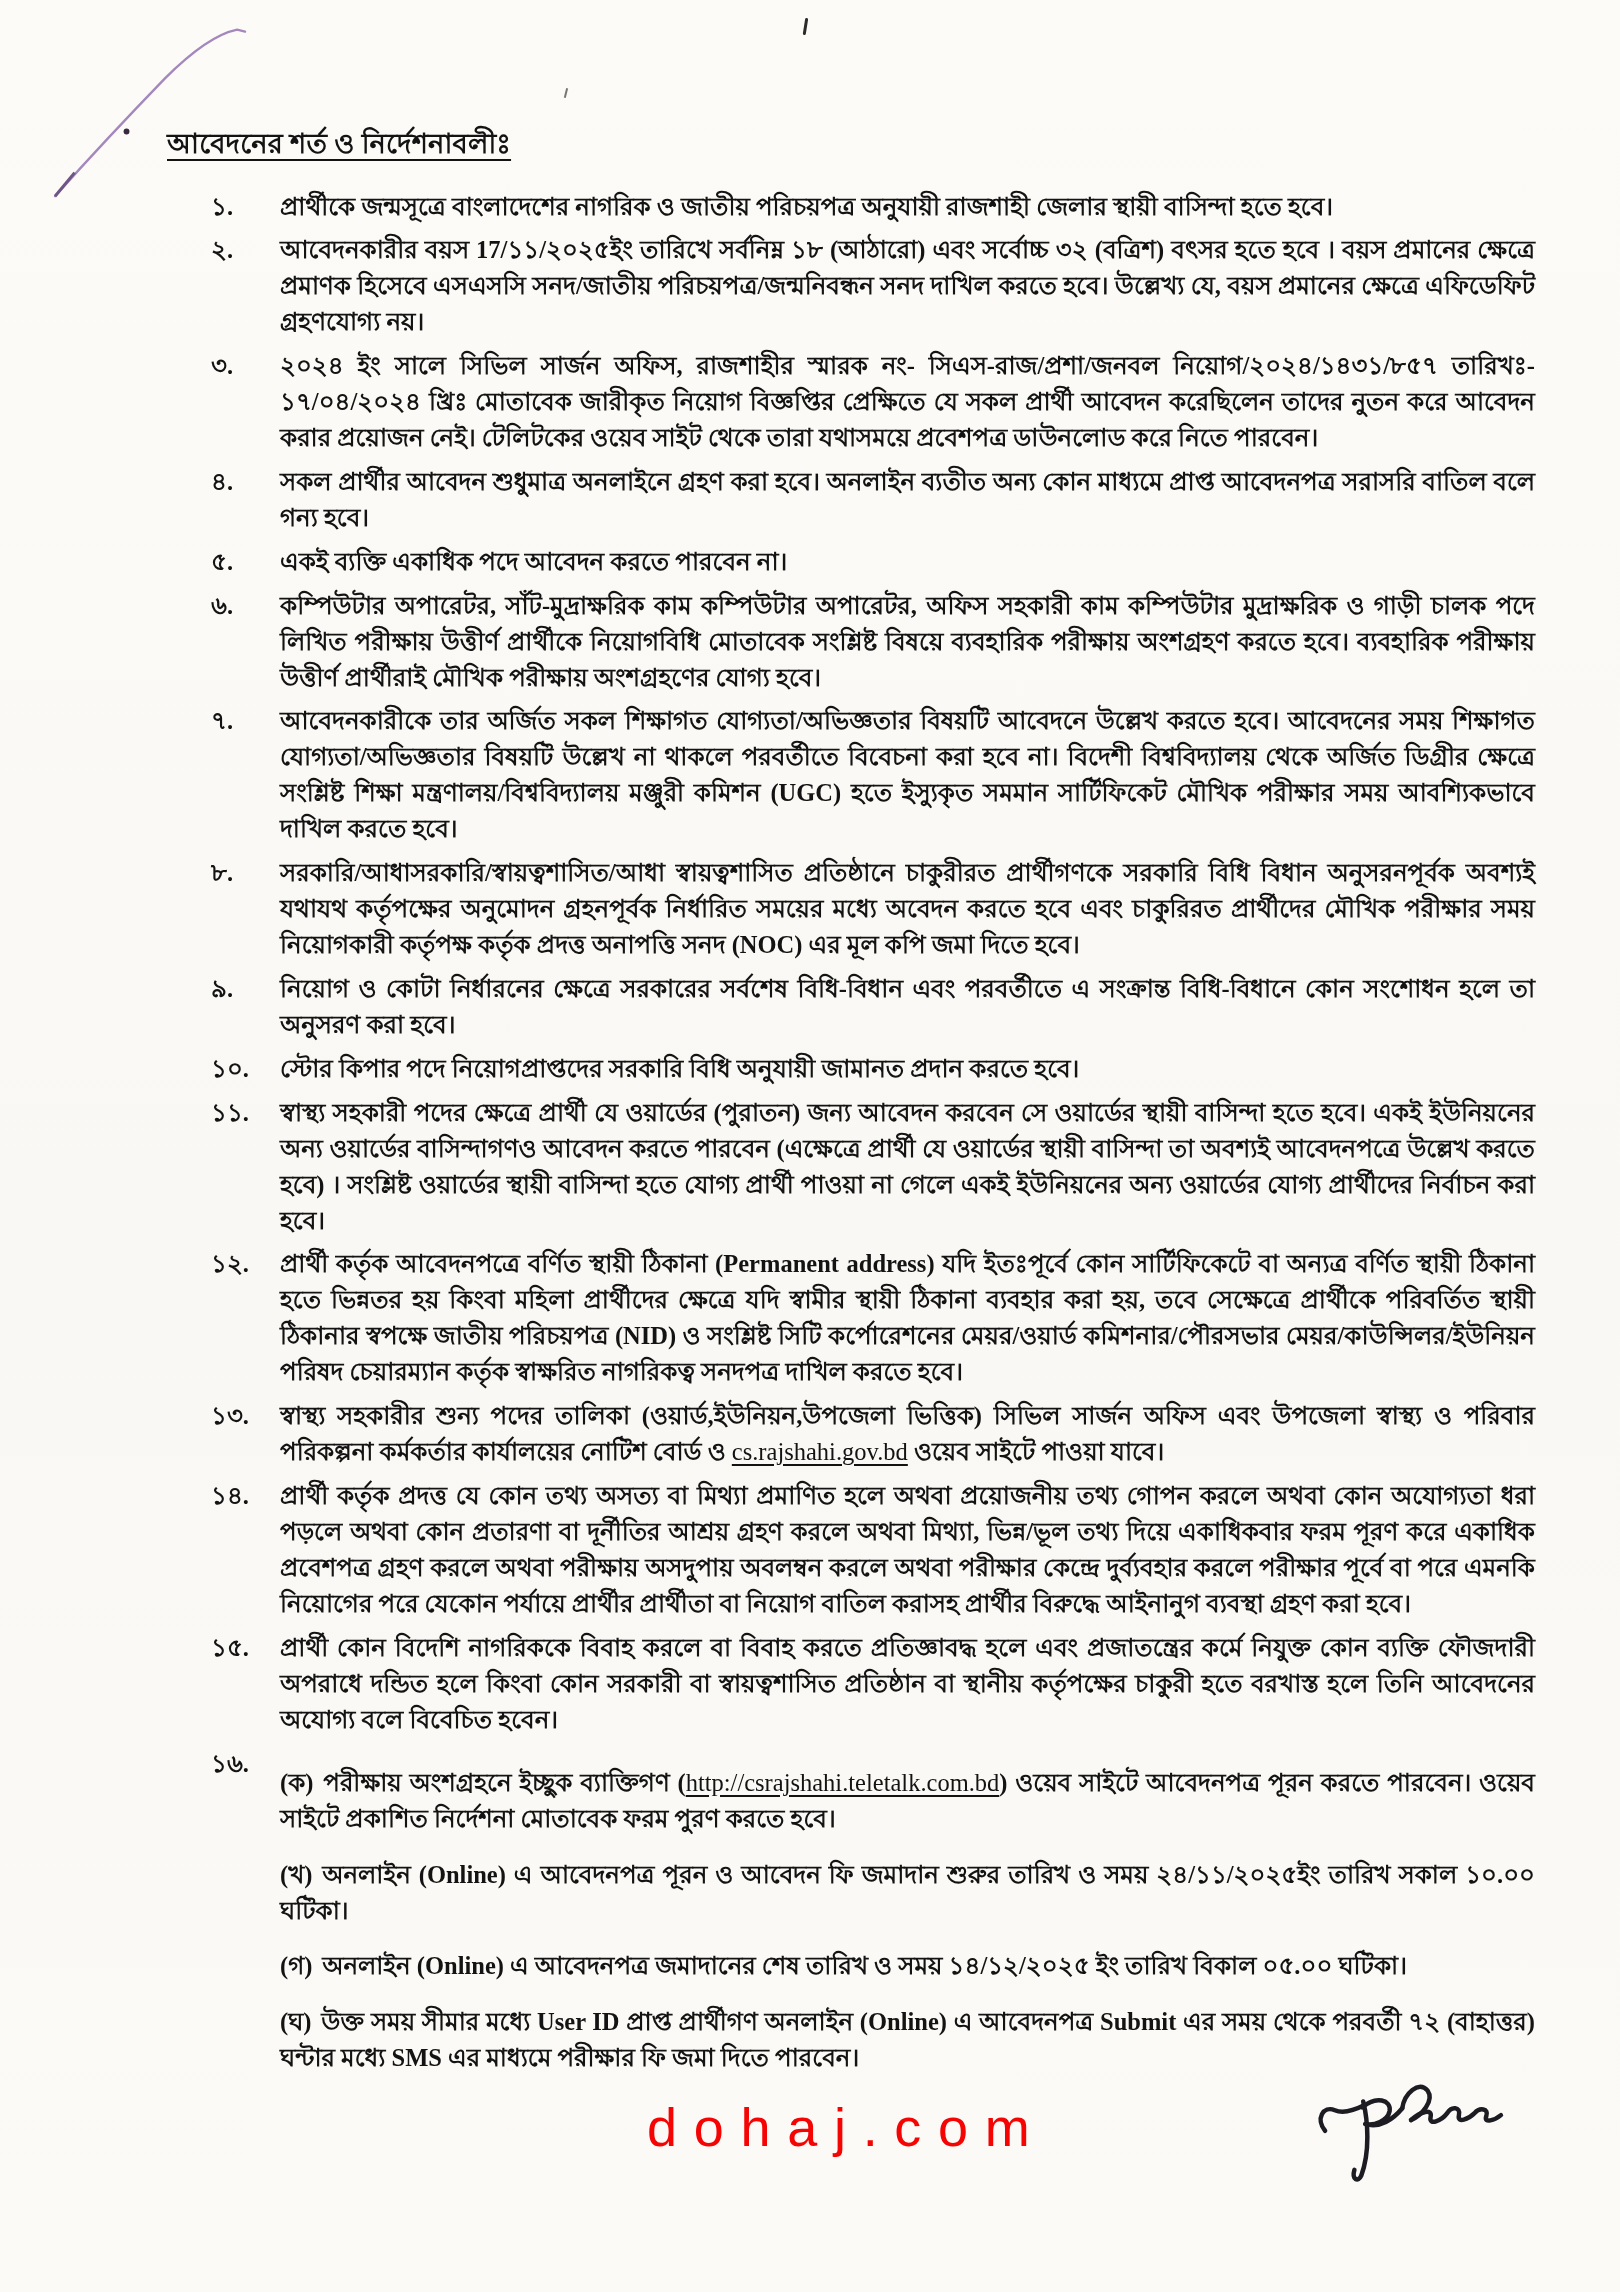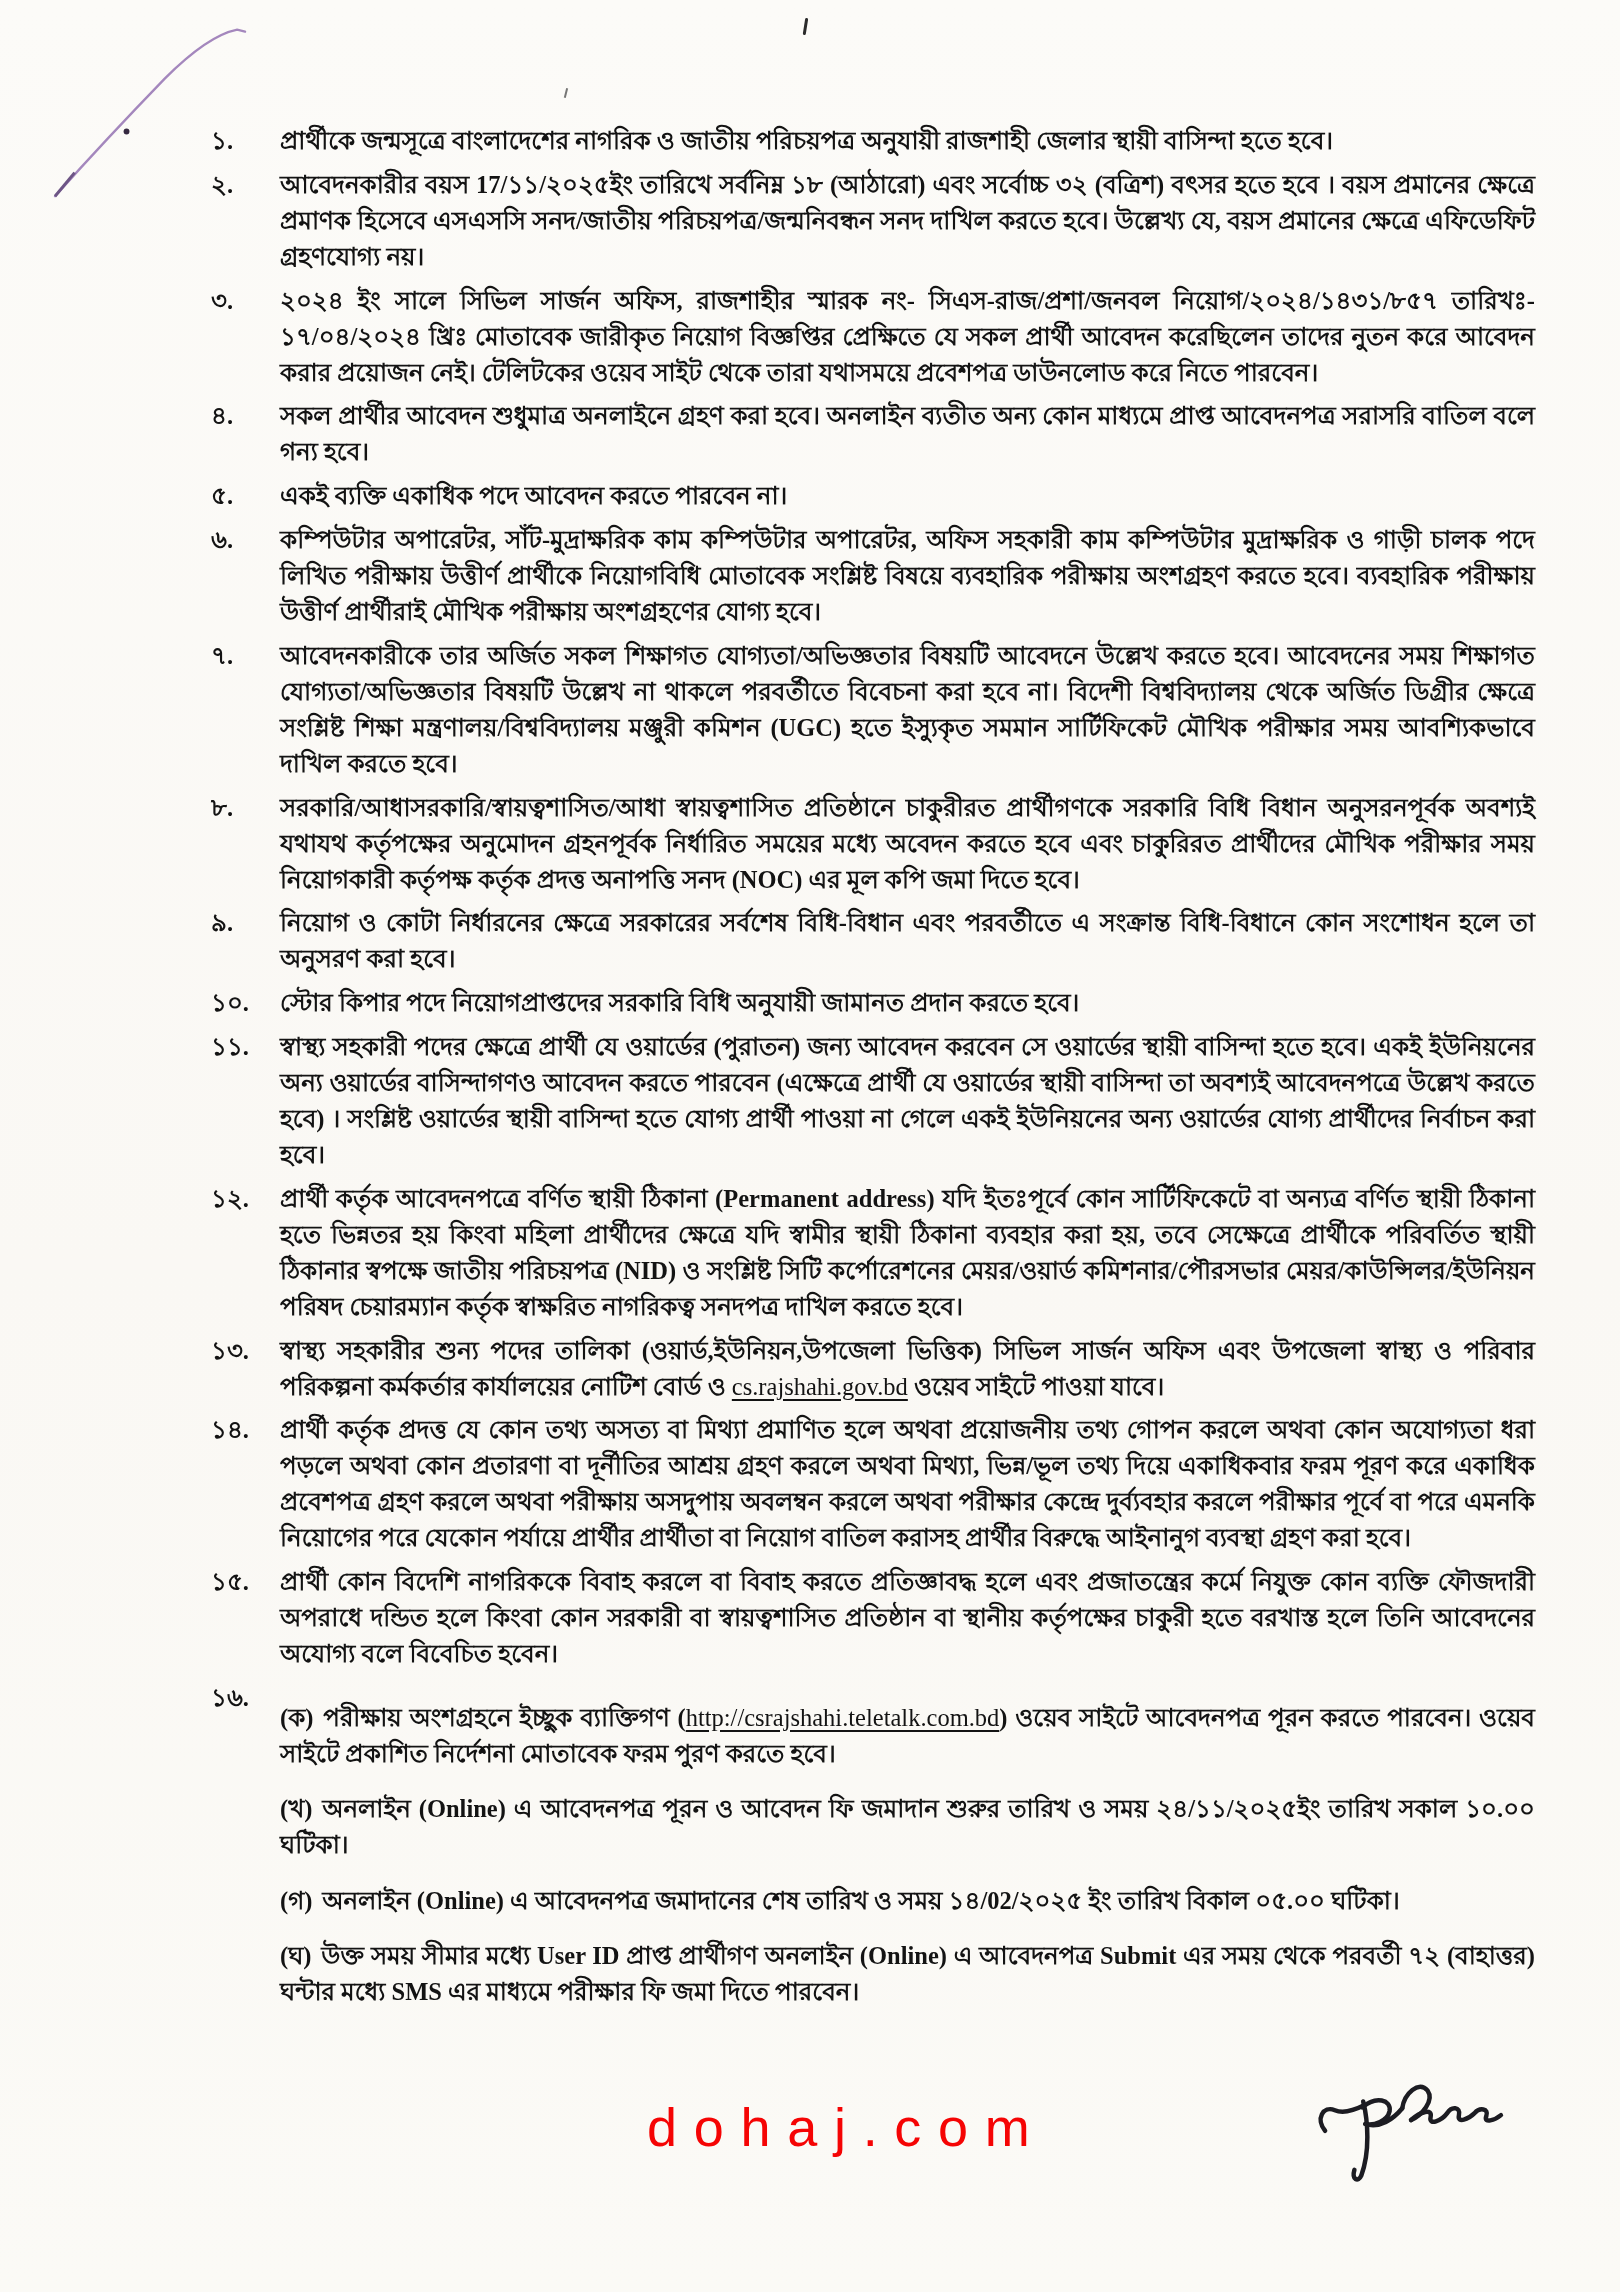--- a/index.html
+++ b/index.html
@@ -49,20 +49,21 @@
   <svg class="penmark" width="206" height="191" viewBox="0 0 210 195">
     <path d="M6,186 Q58,128 118,66 Q162,22 192,16 L200,18" fill="none" stroke="#a487bd" stroke-width="2.4" stroke-linecap="round"></path>
     <path d="M6,186 L26,162" fill="none" stroke="#6d5585" stroke-width="3"></path>
     <circle cx="79" cy="120" r="3" fill="#352840"></circle>
   </svg>
 
   <div class="tickA"></div>
   <div class="tickB"></div>
 
   <div class="content">
+    <h1 class="title">আবেদনের শর্ত ও নির্দেশনাবলীঃ</h1>
 
     <div class="item">
       <span class="num">১.</span>
       <div class="txt">প্রার্থীকে জন্মসূত্রে বাংলাদেশের নাগরিক ও জাতীয় পরিচয়পত্র অনুযায়ী রাজশাহী জেলার স্থায়ী বাসিন্দা হতে হবে।</div>
     </div>
     <div class="item">
       <span class="num">২.</span>
       <div class="txt">আবেদনকারীর বয়স 17/১১/২০২৫ইং তারিখে সর্বনিম্ন ১৮ (আঠারো) এবং সর্বোচ্চ ৩২ (বত্রিশ) বৎসর হতে হবে । বয়স প্রমানের ক্ষেত্রে প্রমাণক হিসেবে এসএসসি সনদ/জাতীয় পরিচয়পত্র/জন্মনিবন্ধন সনদ দাখিল করতে হবে। উল্লেখ্য যে, বয়স প্রমানের ক্ষেত্রে এফিডেফিট গ্রহণযোগ্য নয়।</div>
     </div>
     <div class="item">
@@ -116,21 +117,21 @@
     <div class="item">
       <span class="num">১৫.</span>
       <div class="txt">প্রার্থী কোন বিদেশি নাগরিককে বিবাহ করলে বা বিবাহ করতে প্রতিজ্ঞাবদ্ধ হলে এবং প্রজাতন্ত্রের কর্মে নিযুক্ত কোন ব্যক্তি ফৌজদারী অপরাধে দন্ডিত হলে কিংবা কোন সরকারী বা স্বায়ত্বশাসিত প্রতিষ্ঠান বা স্থানীয় কর্তৃপক্ষের চাকুরী হতে বরখাস্ত হলে তিনি আবেদনের অযোগ্য বলে বিবেচিত হবেন।</div>
     </div>
 
     <div class="item">
       <span class="num">১৬.</span>
       <div class="txt">
         <p class="sub"><span class="lbl">(ক)</span><span>পরীক্ষায় অংশগ্রহনে ইচ্ছুক ব্যাক্তিগণ (</span><span class="u">http://csrajshahi.teletalk.com.bd</span><span>) ওয়েব সাইটে আবেদনপত্র পূরন করতে পারবেন। ওয়েব সাইটে প্রকাশিত নির্দেশনা মোতাবেক ফরম পুরণ করতে হবে।</span></p>
         <p class="sub"><span class="lbl">(খ)</span><span>অনলাইন (Online) এ আবেদনপত্র পূরন ও আবেদন ফি জমাদান শুরুর তারিখ ও সময় ২৪/১১/২০২৫ইং তারিখ সকাল ১০.০০ ঘটিকা।</span></p>
-        <p class="sub"><span class="lbl">(গ)</span><span>অনলাইন (Online) এ আবেদনপত্র জমাদানের শেষ তারিখ ও সময় ১৪/02/২০২৫ ইং তারিখ বিকাল ০৫.০০ ঘটিকা।</span></p>
+        <p class="sub"><span class="lbl">(গ)</span><span>অনলাইন (Online) এ আবেদনপত্র জমাদানের শেষ তারিখ ও সময় ১৪/১২/২০২৫ ইং তারিখ বিকাল ০৫.০০ ঘটিকা।</span></p>
         <p class="sub"><span class="lbl">(ঘ)</span><span>উক্ত সময় সীমার মধ্যে User ID প্রাপ্ত প্রার্থীগণ অনলাইন (Online) এ আবেদনপত্র Submit এর সময় থেকে পরবর্তী ৭২ (বাহাত্তর) ঘন্টার মধ্যে SMS এর মাধ্যমে পরীক্ষার ফি জমা দিতে পারবেন।</span></p>
       </div>
     </div>
   </div>
 
   <div class="watermark">dohaj.com</div>
 
   <svg class="signature" width="206" height="127" viewBox="0 0 210 130">
     <g fill="none" stroke="#1c1c22" stroke-width="4.6" stroke-linecap="round" stroke-linejoin="round">
       <path d="M14,54 C4,42 12,28 24,33 C33,37 44,33 54,28"></path>

